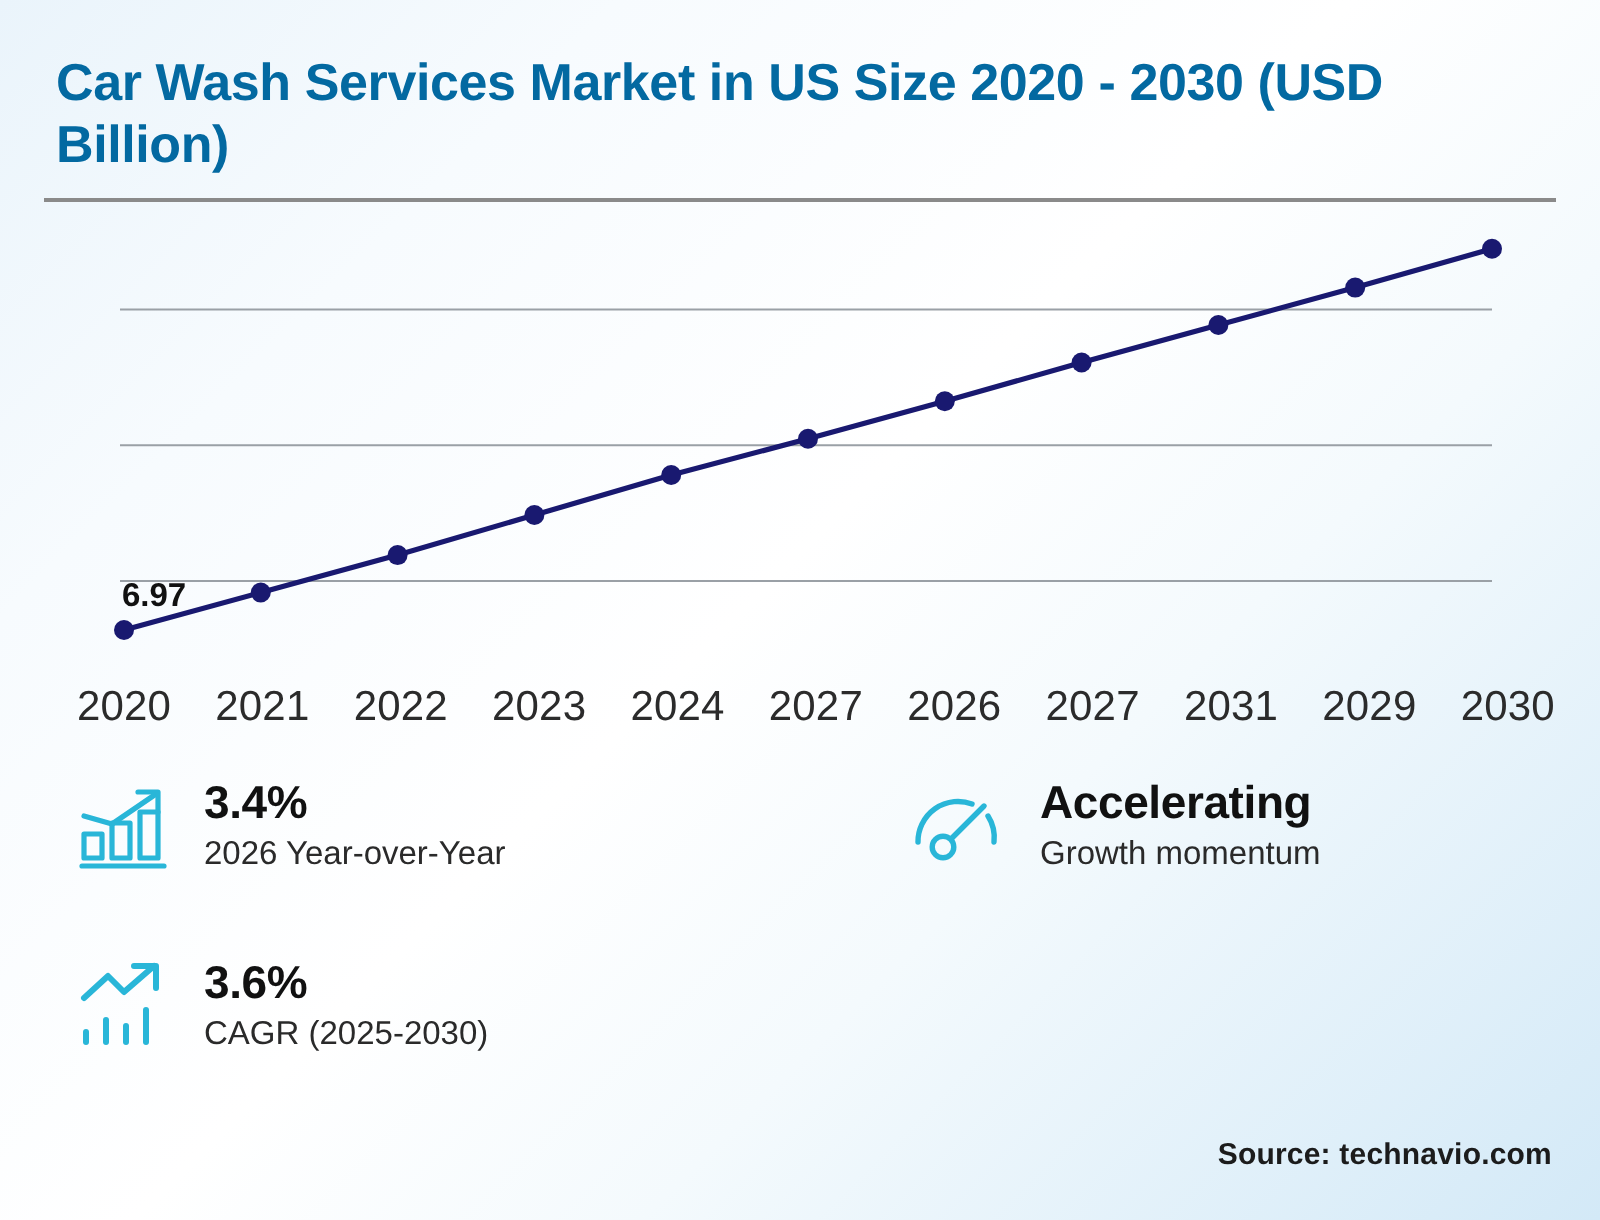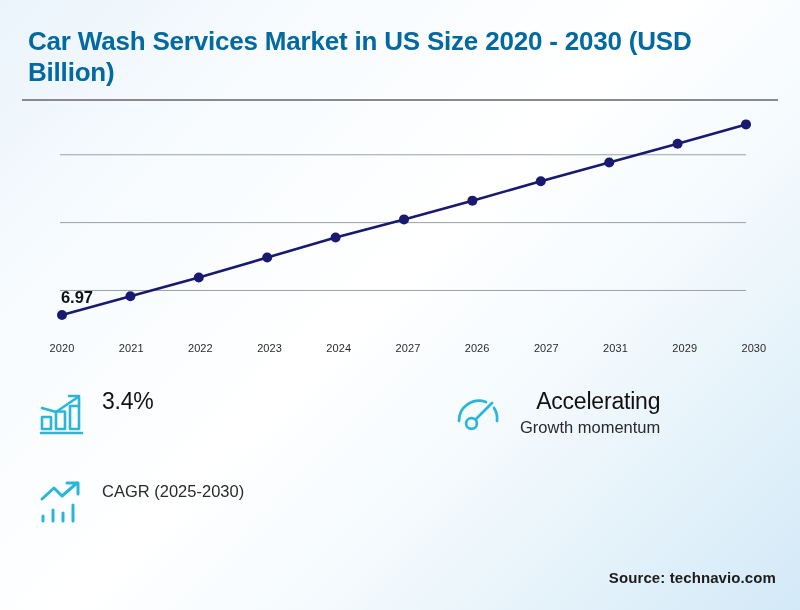--- a/index.html
+++ b/index.html
@@ -33,38 +33,38 @@
   
   .chart-wrap { position:absolute; left:0; top:108px; width:800px; height:262px; }
   .chart-svg { display:block; width:800px; height:262px; }
 
   .xaxis { position:absolute; left:0; top:342px; width:800px; height:28px; }
   .xaxis-inner {
     position:absolute; left:36px; top:0; width:744px; height:28px;
     display:flex; justify-content:space-between; align-items:flex-start;
   }
   .xtick {
-    font-size:11px; color:#2b2b2b; text-align:center;
+    font-size:21px; color:#2b2b2b; text-align:center;
     width:52px; letter-spacing:0.1px;
   }
 
   
   .cards { position:absolute; left:0; top:382px; width:800px; height:180px; }
   .card { position:absolute; display:flex; align-items:flex-start; gap:12px; }
   .card-ic1 { left:38px;  top:6px;  }
   .card-ic2 { left:38px;  top:96px; }
   .card-ic3 { left:456px; top:6px;  }
   .card-ic4 { left:452px; top:96px; }
 
   .card-icon { flex:0 0 auto; width:52px; height:50px; }
   .card-icon svg { display:block; }
   .card-text { padding-top:1px; }
   .card-value {
-    font-size:23px; font-weight:normal; color:#111;
-    line-height:1.12; letter-spacing:-0.2px; white-space:nowrap;text-align:right;
+    font-size:23px; font-weight:bold; color:#111;
+    line-height:1.12; letter-spacing:-0.2px; white-space:nowrap;
   }
   .card-label {
     font-size:16.5px; color:#2a2a2a; line-height:1.22;
     margin-top:2px; white-space:pre-line;
   }
 
   
   .source {
     position:absolute; right:24px; bottom:24px;
     font-size:15px; font-weight:bold; color:#1c1c1c;
@@ -130,37 +130,39 @@
             <path d="M31 8 L41 8 L41 18"></path>
             <rect x="4" y="29" width="9" height="12"></rect>
             <rect x="18" y="23.5" width="9" height="17.5"></rect>
             <rect x="32" y="18" width="9" height="23"></rect>
             <path d="M3 45 L44 45"></path>
           </g>
         </svg>
       </div>
       <div class="card-text">
         <div class="card-value">3.4%</div>
+        <div class="card-label">2026 Year-over-Year</div>
       </div>
     </div>
 
     <div class="card card-ic2">
       <div class="card-icon">
         <svg width="52" height="50" viewBox="0 0 52 50" xmlns="http://www.w3.org/2000/svg">
           <g fill="none" stroke="#29b6d8" stroke-width="3" stroke-linecap="round" stroke-linejoin="round">
             <path d="M4 21 L16 10 L24 18 L39 5"></path>
             <path d="M29 5 L40 5 L40 16"></path>
             <path d="M5 38 L5 43"></path>
             <path d="M15 32 L15 43"></path>
             <path d="M25 35 L25 43"></path>
             <path d="M35 27 L35 43"></path>
           </g>
         </svg>
       </div>
       <div class="card-text">
+        <div class="card-value">3.6%</div>
         <div class="card-label">CAGR (2025-2030)</div>
       </div>
     </div>
 
     <div class="card card-ic3">
       <div class="card-icon">
         <svg width="52" height="50" viewBox="0 0 52 50" xmlns="http://www.w3.org/2000/svg">
           <g fill="none" stroke="#29b6d8" stroke-width="2.7" stroke-linecap="round" stroke-linejoin="round">
             <path d="M3 33 A20 20 0 0 1 30 14"></path>
             <path d="M38 20 A20 20 0 0 1 41 33"></path>

